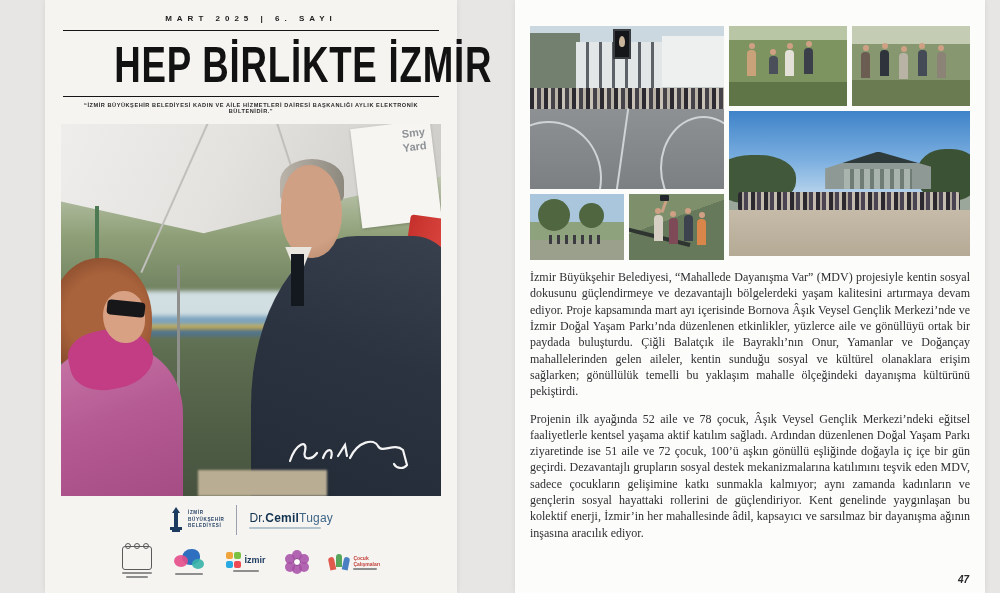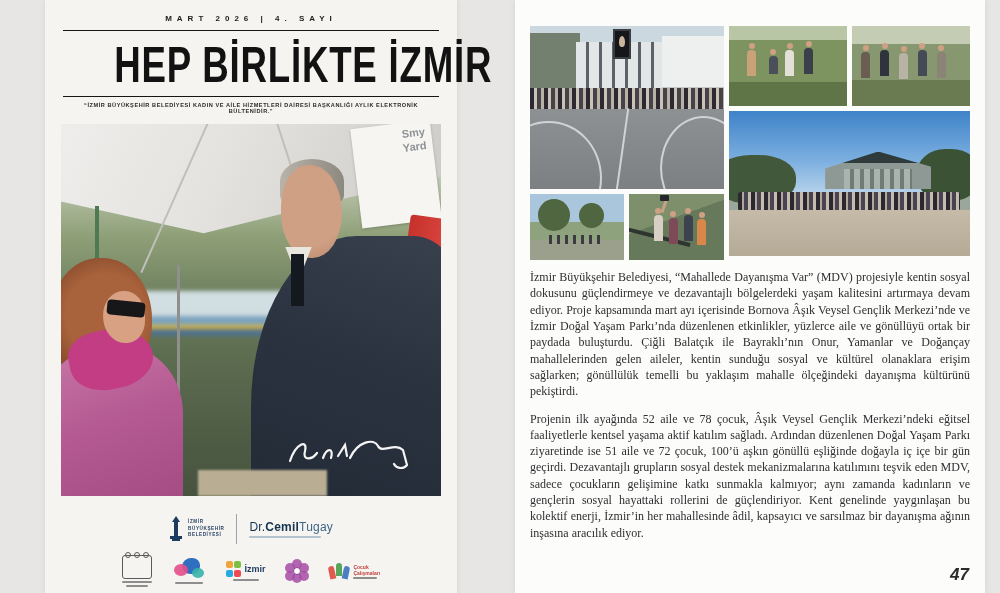--- a/index.html
+++ b/index.html
@@ -43,21 +43,21 @@
   .woman-face { position:absolute; left:11%; top:45%; width:11%; height:14%; background:#d8a184; border-radius:50% 50% 45% 55%; }
   .woman-glasses { position:absolute; left:12%; top:47.5%; width:10%; height:4%; background:#17171a; border-radius:4px; transform:rotate(6deg); }
   .woman-scarf { position:absolute; left:2%; top:55%; width:22%; height:16%; background:#c23d84; border-radius:40% 60% 50% 50%; transform:rotate(-12deg); }
   .woman-body { position:absolute; left:-6%; top:60%; width:38%; height:45%; background:linear-gradient(160deg,#c878a8 0%,#b55a93 45%,#a34a82 100%); border-radius:45% 40% 0 0; }
   .table-strip { position:absolute; left:36%; bottom:0; width:34%; height:7%; background:#b9ae93; filter:blur(1px); }
 
   .cover-quote { position:absolute; left:0; right:0; top:67%; text-align:center; color:#fff; font-style:italic; font-weight:800; font-size:18.5px; line-height:1.45; letter-spacing:.5px; text-shadow:0 1px 4px rgba(0,0,0,.65), 0 0 10px rgba(0,0,0,.3); }
   .signature { position:absolute; right:7%; top:83%; width:130px; height:40px; }
 
   .lp-footer { padding:9px 10px 0; }
-  .footer-row1 { display:flex; justify-content:center; align-items:center; gap:12px;margin-top:9px; }
+  .footer-row1 { display:flex; justify-content:center; align-items:center; gap:12px; }
   .ibb-logo { display:flex; align-items:center; gap:5px; }
   .ibb-tower { position:relative; width:14px; height:26px; }
   .ibb-tower .t-cap { position:absolute; left:3px; top:0; width:8px; height:6px; background:#1d3a5f; clip-path:polygon(50% 0,100% 100%,0 100%); }
   .ibb-tower .t-body { position:absolute; left:5px; top:6px; width:4px; height:14px; background:#1d3a5f; }
   .ibb-tower .t-base { position:absolute; left:1px; top:20px; width:12px; height:3px; background:#1d3a5f; }
   .ibb-tower .t-base2 { position:absolute; left:3px; top:23px; width:8px; height:2px; background:#1d3a5f; }
   .ibb-text { font-size:4.6px; font-weight:bold; color:#1d3a5f; letter-spacing:.6px; line-height:1.5; }
   .footer-div { width:1px; height:30px; background:#9aa3ad; }
   .mayor-logo { text-align:left; }
   .mayor-name { font-size:12px; color:#123250; letter-spacing:.2px; }
@@ -146,28 +146,28 @@
   .phF .sky { position:absolute; inset:0 0 auto 0; height:58%; background:linear-gradient(180deg,#3f83c9 0%,#7db0e0 60%,#b9d4ec 100%); }
   .phF .treeL { position:absolute; left:-6%; top:30%; width:34%; height:34%; background:#42583a; border-radius:45%; }
   .phF .treeR { position:absolute; right:-4%; top:26%; width:26%; height:36%; background:#3c5235; border-radius:45%; }
   .phF .roof { position:absolute; left:40%; top:28%; width:44%; height:26%; background:linear-gradient(180deg,#2f3a3a 0 30%,#8e9894 30% 100%); clip-path:polygon(0 45%,50% 0,100% 40%,100% 100%,0 100%); }
   .phF .mural { position:absolute; left:48%; top:40%; width:28%; height:14%; background:repeating-linear-gradient(90deg,#a9b4ae 0 6px,#6f7b75 6px 10px); }
   .phF .crowd { position:absolute; left:4%; top:56%; width:92%; height:13%; background:repeating-linear-gradient(90deg,#2b2830 0 4px,#b0a89c 4px 6px,#4a4452 6px 10px,#c4bcae 10px 13px); border-radius:3px; }
   .phF .ground { position:absolute; left:0; top:68%; width:100%; height:32%; background:linear-gradient(180deg,#c5bba8 0%,#b4aa96 100%); }
 
   .rp-body { margin-top:9px; font-family:"Liberation Serif", serif; font-size:12px; line-height:1.36; color:#2f2f31; text-align:justify; }
   .rp-body + .rp-body { margin-top:11px; }
-  .page-num { position:absolute; right:16px; bottom:8px; font-size:17px; font-weight:800; font-style:italic; color:#2b2b2b; }
+  .page-num { position:absolute; right:16px; bottom:8px; font-size:10px; font-weight:800; font-style:italic; color:#2b2b2b; }
 </style>
 </head>
 <body>
 
 <div class="page page-left">
   <div class="lp-inner">
-    <div class="issue-line">MART 2026 | 4. SAYI</div>
+    <div class="issue-line">MART 2025 | 6. SAYI</div>
     <div class="rule"></div>
     <div class="cover-title">
       <span>HEP BİRLİKTE İZMİR</span>
     </div>
     <div class="rule"></div>
     <div class="cover-subtitle">“İZMİR BÜYÜKŞEHİR BELEDİYESİ KADIN VE AİLE HİZMETLERİ DAİRESİ BAŞKANLIĞI AYLIK ELEKTRONİK BÜLTENİDİR.”</div>
 
     <div class="cover-photo">
       <div class="blur-bus"></div>
       <div class="tent-canopy"></div>

